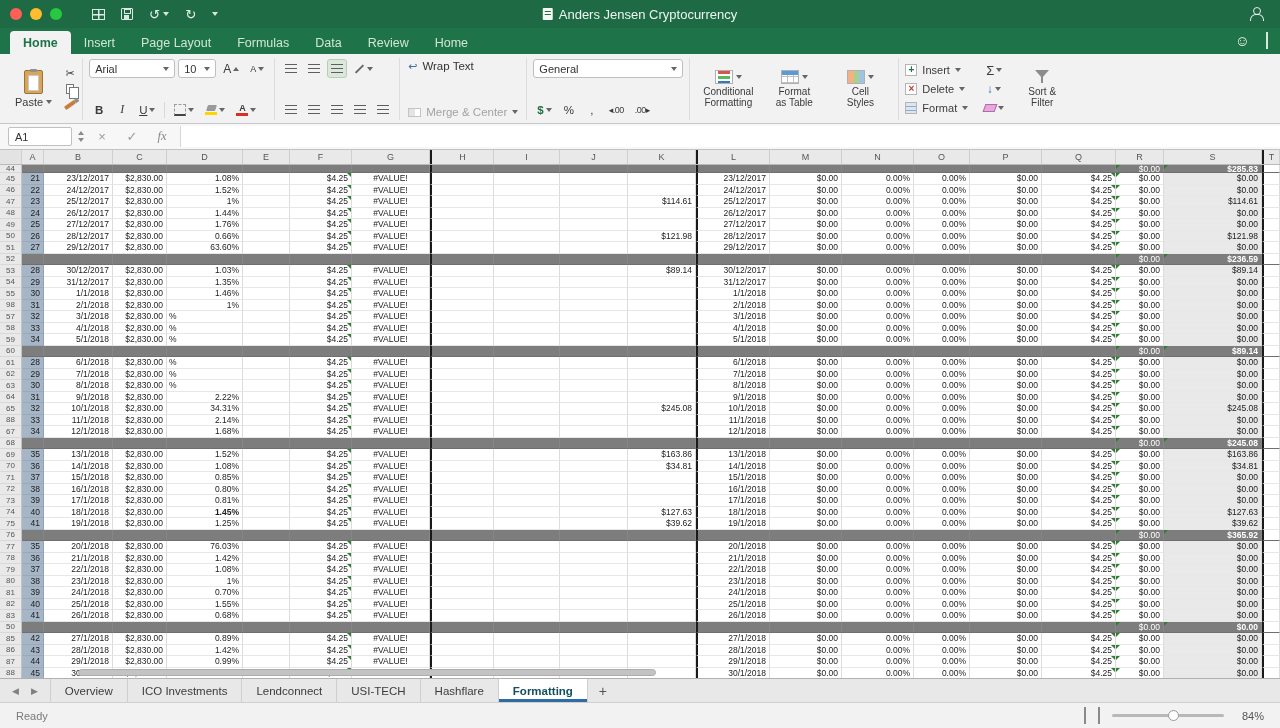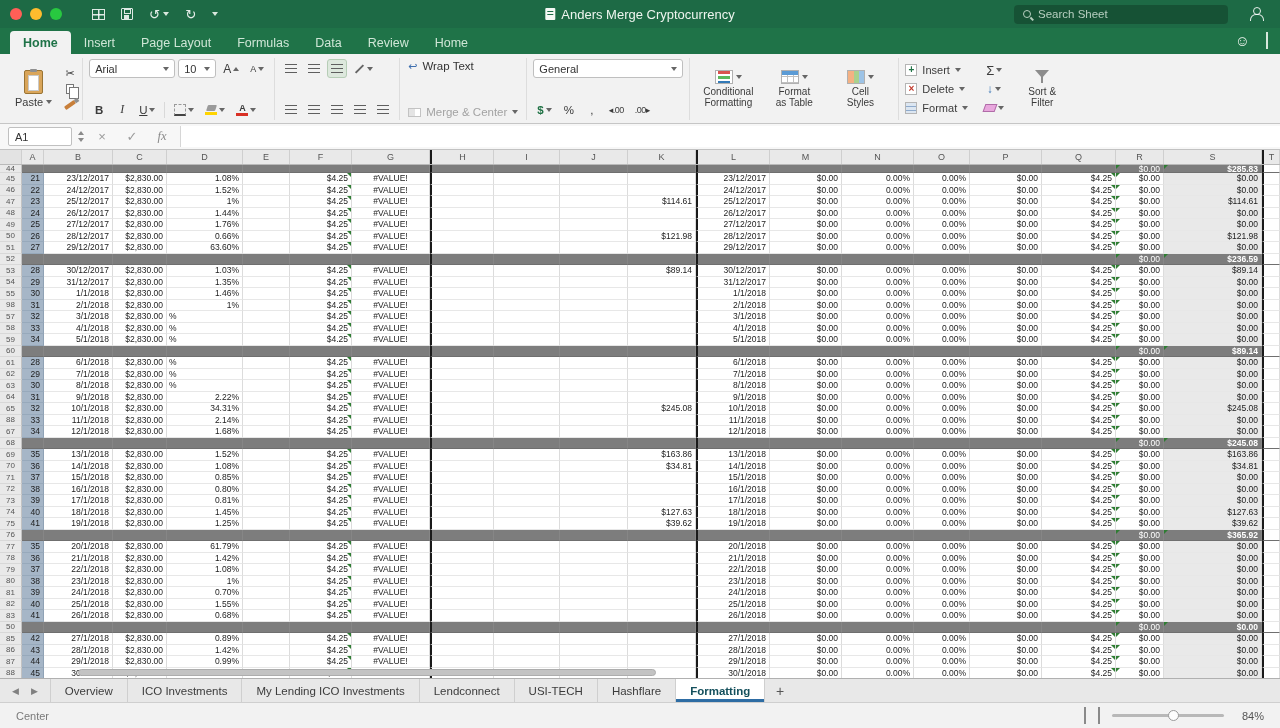--- a/index.html
+++ b/index.html
@@ -191,25 +191,21 @@
         </button>
       <button class="tbi">
           <span>↻</span>
         </button>
       <button class="tbi">
           <span class="car" style="border-top-color:#d9e8de"></span>
         </button>
     </div>
     <div class="title-wrap">
       <span class="doc-icon"></span>
-      <span>Anders Merge Cryptocurrency</span>
-    </div>
-    <div class="search">
-      <span class="mag"></span>
-      <span>Search Sheet</span>
+      <span>Anders Jensen Cryptocurrency</span>
     </div>
     <span class="share"></span>
   </header>
 
   <nav class="ribbon-tabs">
     <div class="rtabs">
         <button class="rtab active">Home</button>
         <button class="rtab">Insert</button>
         <button class="rtab">Page Layout</button>
         <button class="rtab">Formulas</button>
@@ -1174,21 +1170,21 @@
           <div class="cell col-Q tri-r" style="width: 74px;">$4.25</div>
           <div class="cell col-R tri-l" style="width: 48px;">$0.00</div>
           <div class="cell col-S" style="width: 98px;">$0.00</div>
           <div class="cell col-T bl-thick" style="width: 18px;"></div>
         </div>
         <div class="trow">
           <div class="gut">74</div>
           <div class="cell col-A" style="width: 22px;">40</div>
           <div class="cell col-B" style="width: 69px;">18/1/2018</div>
           <div class="cell col-C" style="width: 54px;">$2,830.00</div>
-          <div class="cell col-D" style="width: 76px;">1.45%</div>
+          <div class="cell col-D" style="width: 76px; font-weight: bold;">1.45%</div>
           <div class="cell col-E" style="width: 47px;"></div>
           <div class="cell col-F tri-r" style="width: 62px;">$4.25</div>
           <div class="cell col-G" style="width: 78px;">#VALUE!</div>
           <div class="cell col-H bl-thick" style="width: 64px;"></div>
           <div class="cell col-I" style="width: 66px;"></div>
           <div class="cell col-J" style="width: 68px;"></div>
           <div class="cell col-K" style="width: 68px;">$127.63</div>
           <div class="cell col-L bl-thick" style="width: 74px;">18/1/2018</div>
           <div class="cell col-M" style="width: 72px;">$0.00</div>
           <div class="cell col-N" style="width: 72px;">0.00%</div>
@@ -1243,21 +1239,21 @@
           <div class="cell col-Q" style="width: 74px;"></div>
           <div class="cell col-R tri-l" style="width: 48px;">$0.00</div>
           <div class="cell col-S tri-l" style="width: 98px;">$365.92</div>
           <div class="cell col-T bl-thick" style="width: 18px;"></div>
         </div>
         <div class="trow">
           <div class="gut">77</div>
           <div class="cell col-A" style="width: 22px;">35</div>
           <div class="cell col-B" style="width: 69px;">20/1/2018</div>
           <div class="cell col-C" style="width: 54px;">$2,830.00</div>
-          <div class="cell col-D" style="width: 76px;">61.79%</div>
+          <div class="cell col-D" style="width: 76px;">76.03%</div>
           <div class="cell col-E" style="width: 47px;"></div>
           <div class="cell col-F tri-r" style="width: 62px;">$4.25</div>
           <div class="cell col-G" style="width: 78px;">#VALUE!</div>
           <div class="cell col-H bl-thick" style="width: 64px;"></div>
           <div class="cell col-I" style="width: 66px;"></div>
           <div class="cell col-J" style="width: 68px;"></div>
           <div class="cell col-K" style="width: 68px;"></div>
           <div class="cell col-L bl-thick" style="width: 74px;">20/1/2018</div>
           <div class="cell col-M" style="width: 72px;">$0.00</div>
           <div class="cell col-N" style="width: 72px;">0.00%</div>
@@ -1526,33 +1522,32 @@
   </div>
 
   <footer class="sheet-tabbar">
     <div class="tab-nav">
       <button style="color:#808080;font-size:9px;"><span>◀</span></button>
       <button style="color:#808080;font-size:9px;"><span>▶</span></button>
     </div>
     <div class="stabs">
         <button class="stab">Overview</button>
         <button class="stab">ICO Investments</button>
-        <button class="stab">My Lending ICO Investments</button>
         <button class="stab">Lendconnect</button>
         <button class="stab">USI-TECH</button>
         <button class="stab">Hashflare</button>
         <button class="stab active">Formatting</button>
       </div>
     <button class="add-tab">
         <span>+</span>
       </button>
   </footer>
 
   <div class="statusbar">
-    <span>Center</span>
+    <span>Ready</span>
     <div class="sb-right">
       <button><span class="i-view1"></span></button>
       <button><span class="i-view2"></span></button>
       <div class="slider">
           <span class="thumb"></span>
         </div>
       <span class="zoom">84%</span>
     </div>
   </div>
 

